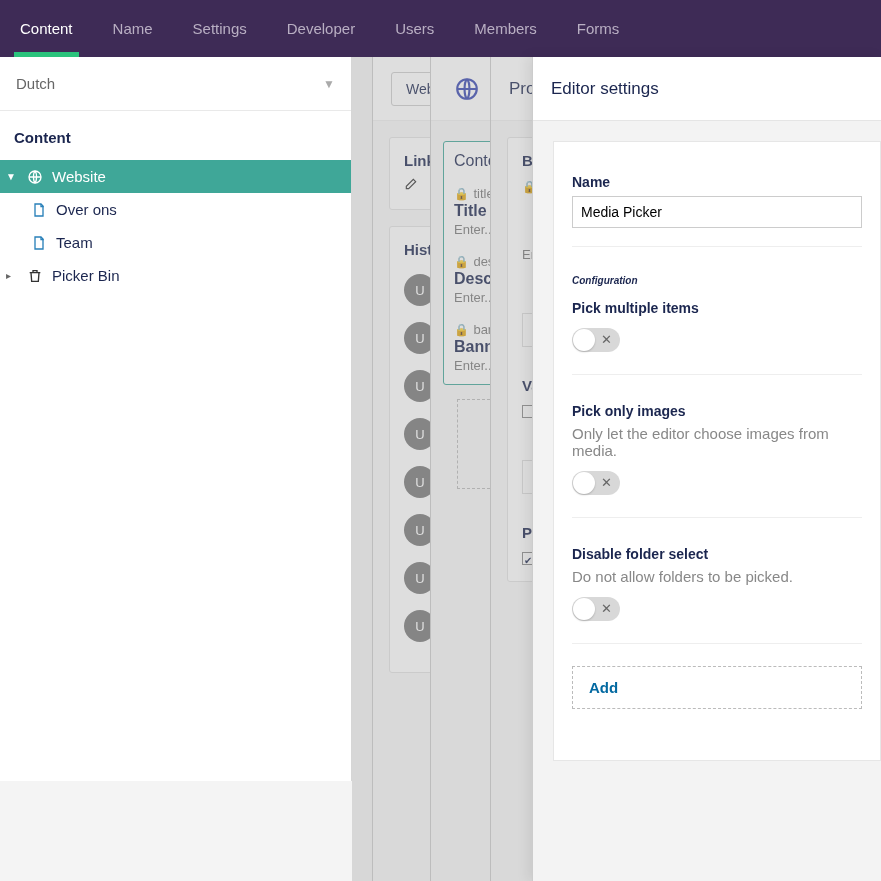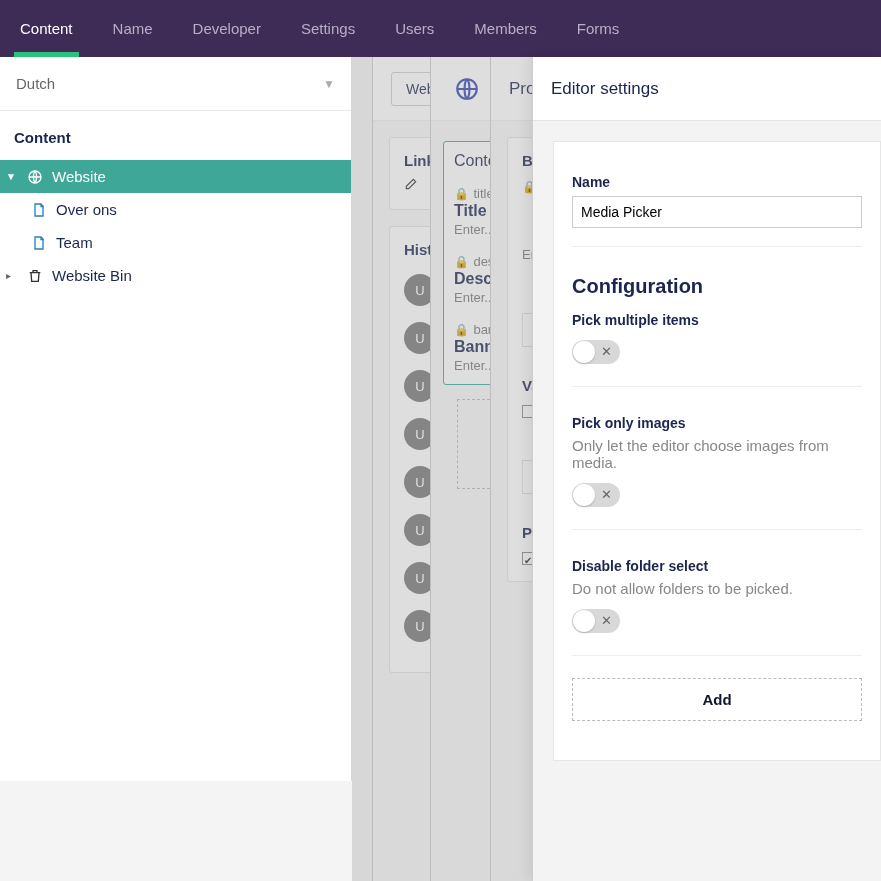--- a/index.html
+++ b/index.html
@@ -252,23 +252,23 @@
   }
   .toggle .x {
     position: absolute;
     right: 8px;
     top: 4px;
     color: #666;
     font-size: 13px;
   }
   .add-btn {
     border: 1px dashed #bbb;
-    text-align: center;
+    text-align: left;
     padding: 12px 16px;
-    color: #0f172a;
+    color: #0369a1;
     font-weight: 600;
     font-size: 15px;
     margin-top: 8px;
   }
   .lock { color: #999; font-size: 12px; }
   .prop-block { margin-top: 14px; }
   .prop-block .b { font-weight: 600; }
   
   .bg-card-stack {
     padding: 12px;
@@ -292,22 +292,22 @@
   .checkbox-sq.checked::after{
     content:"✔"; font-size: 10px; position: relative; top:-3px; left: 1px;
   }
 </style>
 </head>
 <body>
 
 <div class="topnav">
   <div class="topnav-item active">Content</div>
   <div class="topnav-item">Name</div>
+  <div class="topnav-item">Settings</div>
   <div class="topnav-item">Developer</div>
-  <div class="topnav-item">Settings</div>
   <div class="topnav-item">Users</div>
   <div class="topnav-item">Members</div>
   <div class="topnav-item">Forms</div>
 </div>
 
 <div class="sidebar">
   <div class="lang-select">
     <span>Dutch</span>
     <span class="lang-arrow">▼</span>
   </div>
@@ -344,21 +344,21 @@
     <span>Team</span>
   </div>
 
   <div class="tree-item level1" style="padding-left:6px;">
     <span class="tree-arrow" style="color:#666;">▸</span>
     <span class="tree-icon">
       <svg viewBox="0 0 24 24" fill="none" stroke="#333" stroke-width="2">
           <path d="M4 7h16M9 7V4h6v3M6 7l1 13h10l1-13"></path>
         </svg>
     </span>
-    <span>Website Bin</span>
+    <span>Picker Bin</span>
   </div>
 </div>
 
 <div class="gray-overlay" style="left:352px; width:529px; z-index:0;"></div>
 
 <div class="layer" style="left:372px; width:509px; z-index:1;">
   <div class="panel-header">
     <div class="btn-outline">Website</div>
   </div>
   <div class="card">
@@ -467,21 +467,21 @@
 <div class="editor-panel">
   <div class="panel-header">
     <span class="panel-title">Editor settings</span>
   </div>
   <div class="editor-body">
 
     <div class="form-label">Name</div>
     <input class="text-input" type="text" value="Media Picker" style="">
 
     <div class="section-divider"></div>
-    <div class="form-label" style="font-size:20px;">Configuration</div>
+    <div class="form-label" style="font-size:10px;font-style:italic;">Configuration</div>
 
     <div class="form-label">Pick multiple items</div>
     <div class="toggle">
       <div class="knob"></div><span class="x">✕</span>
     </div>
 
     <div class="section-divider"></div>
     <div class="form-label">Pick only images</div>
     <div class="form-sublabel">Only let the editor choose images from media.</div>
     <div class="toggle">

